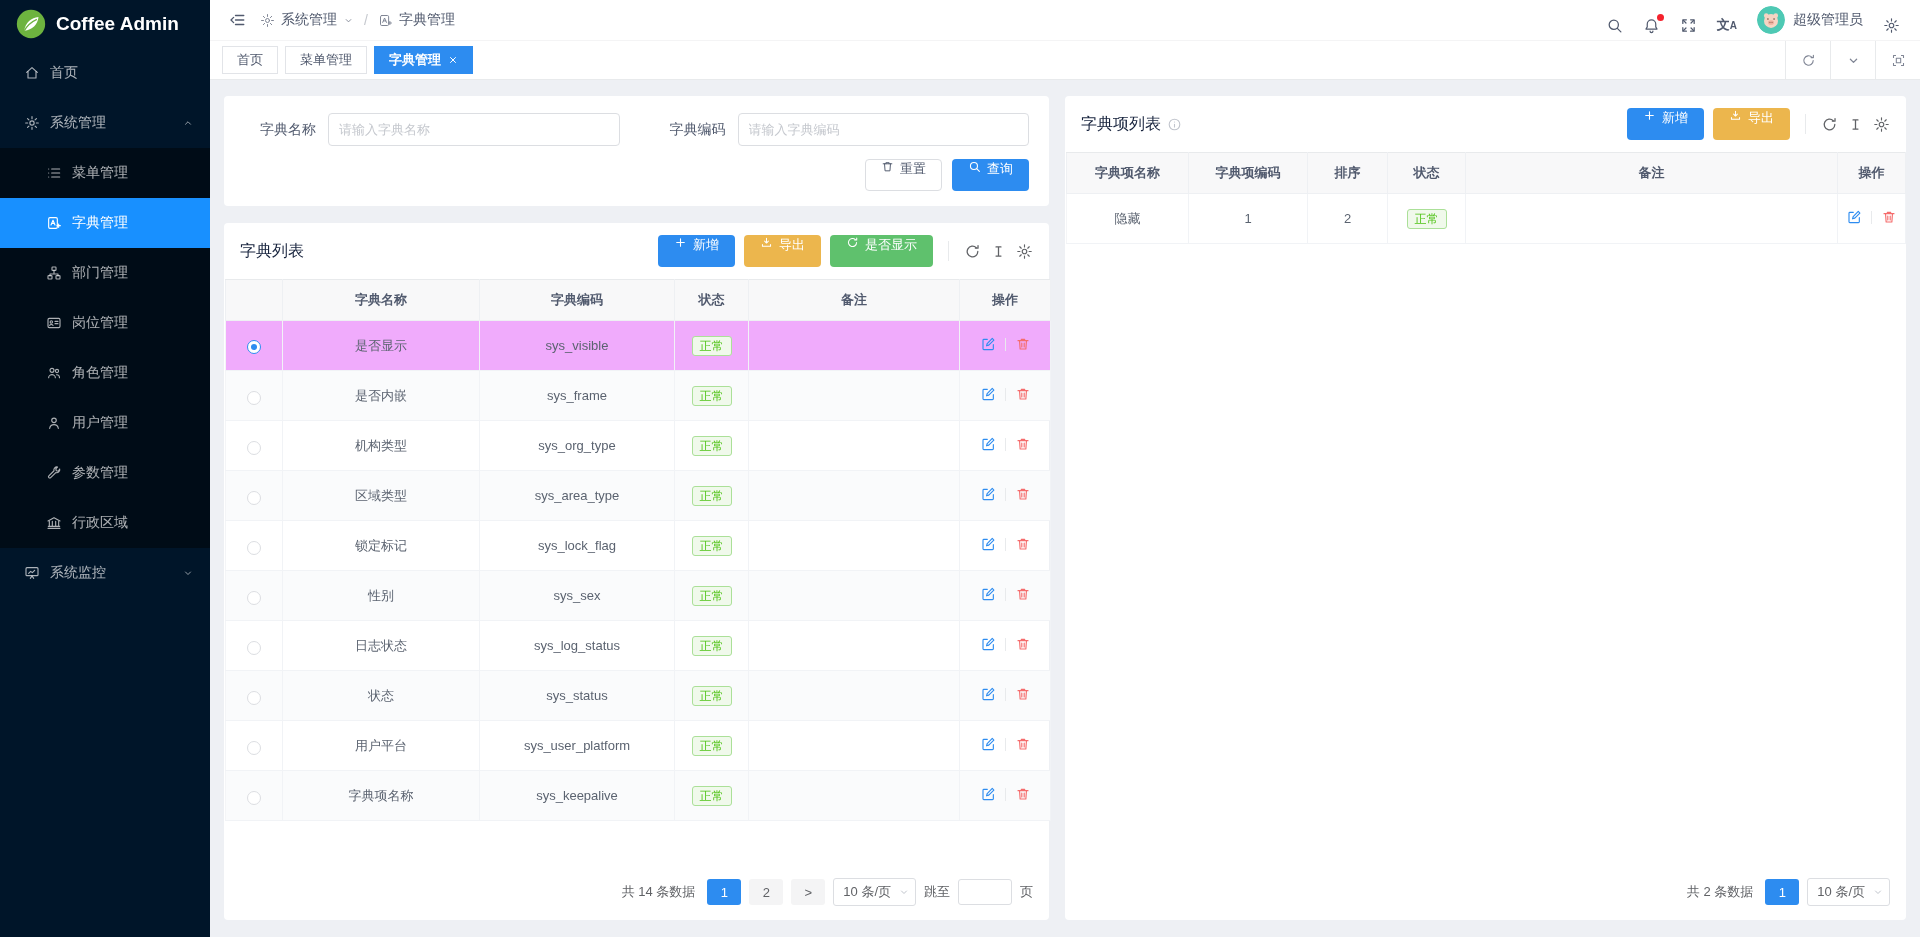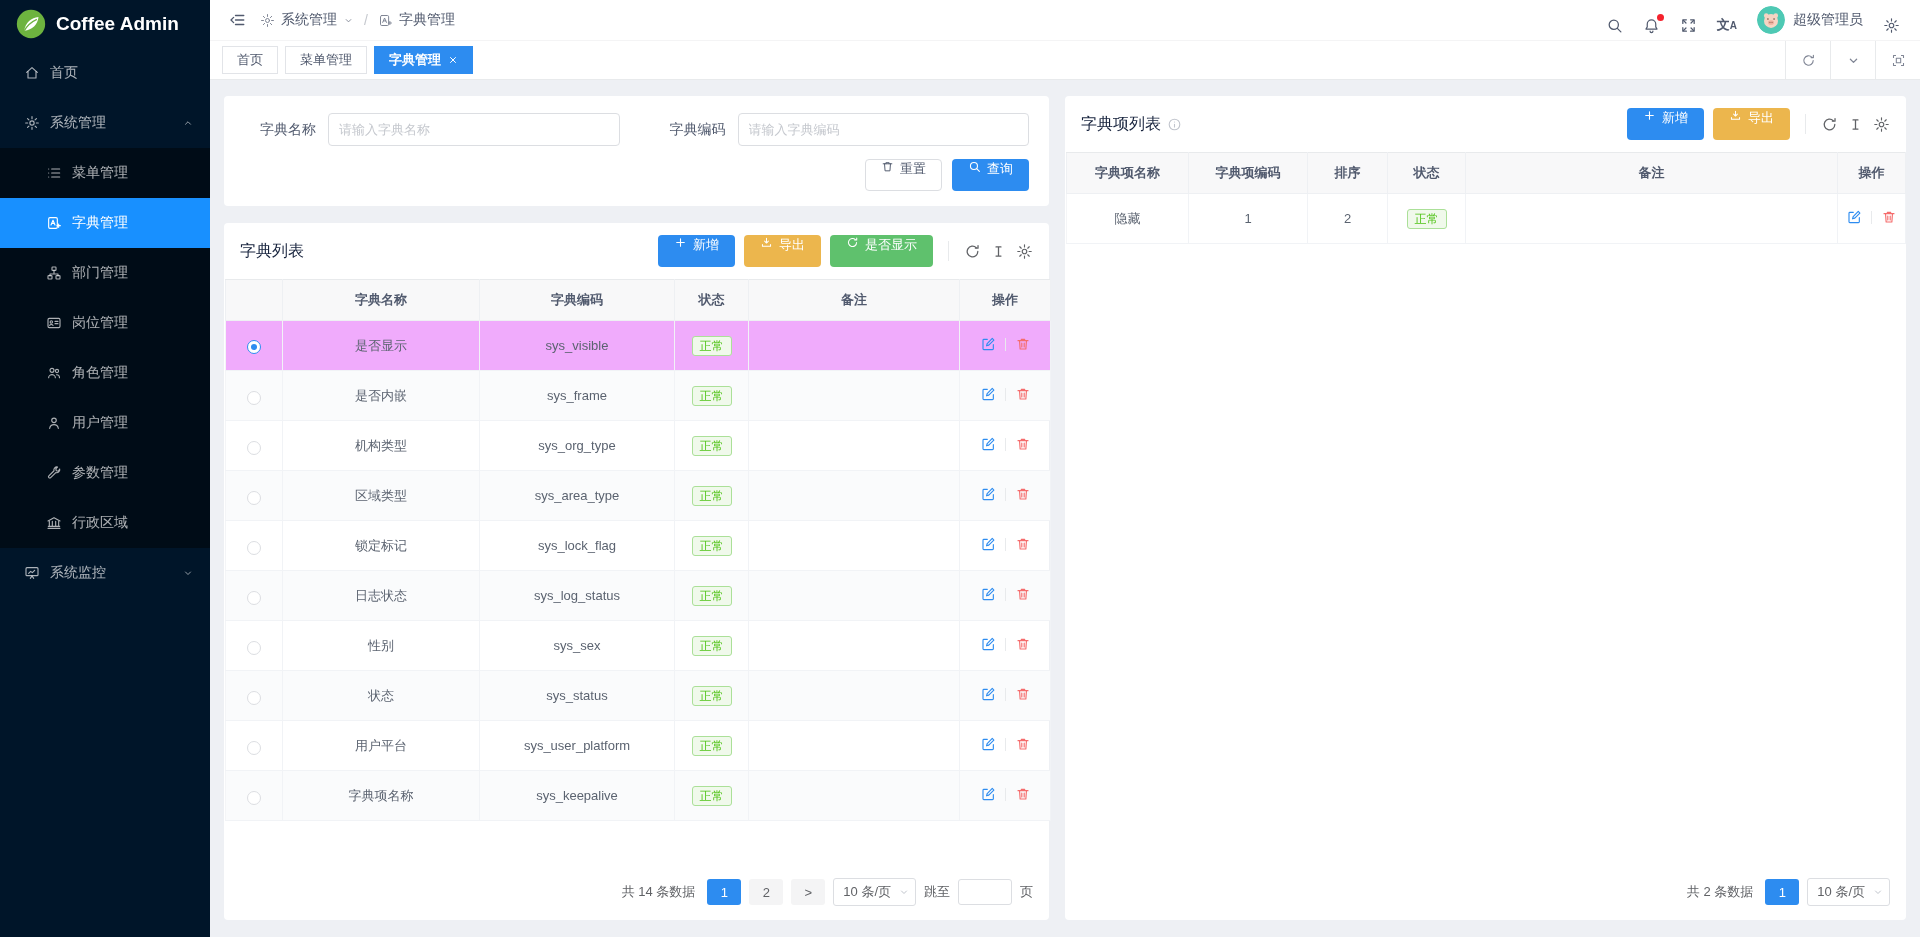--- a/index.html
+++ b/index.html
@@ -582,46 +582,46 @@
                           <path d="M4.5 7h15M9.5 7V5h5v2M6.8 7l.9 12.5h8.6L17.2 7"></path>
                           <path d="M10.2 10.5v6M13.8 10.5v6"></path>
                         </svg>
                       </span>
                     </span></td>
                 </tr>
                 <tr>
                   <td><span class="radio">
                       <span class="dot"></span>
                     </span></td>
+                  <td>性别</td>
+                  <td class="code">sys_sex</td>
+                  <td><span class="badge">正常</span></td>
+                  <td></td>
+                  <td><span class="op">
+                      <span class="icn act-edit">
+                        <svg viewBox="0 0 24 24" fill="none" stroke="currentColor" stroke-width="1.7" stroke-linecap="round" stroke-linejoin="round">
+                          <path d="M11 5H5.8A1.3 1.3 0 0 0 4.5 6.3v12.9A1.3 1.3 0 0 0 5.8 20.5h12.9a1.3 1.3 0 0 0 1.3-1.3V13"></path>
+                          <path d="M9.8 14.7l1-3.4 7.6-7.6 2.4 2.4-7.6 7.6-3.4 1z"></path>
+                        </svg>
+                      </span>
+                      <i class="vd"></i>
+                      <span class="icn act-del">
+                        <svg viewBox="0 0 24 24" fill="none" stroke="currentColor" stroke-width="1.7" stroke-linecap="round" stroke-linejoin="round">
+                          <path d="M4.5 7h15M9.5 7V5h5v2M6.8 7l.9 12.5h8.6L17.2 7"></path>
+                          <path d="M10.2 10.5v6M13.8 10.5v6"></path>
+                        </svg>
+                      </span>
+                    </span></td>
+                </tr>
+                <tr>
+                  <td><span class="radio">
+                      <span class="dot"></span>
+                    </span></td>
                   <td>日志状态</td>
                   <td class="code">sys_log_status</td>
-                  <td><span class="badge">正常</span></td>
-                  <td></td>
-                  <td><span class="op">
-                      <span class="icn act-edit">
-                        <svg viewBox="0 0 24 24" fill="none" stroke="currentColor" stroke-width="1.7" stroke-linecap="round" stroke-linejoin="round">
-                          <path d="M11 5H5.8A1.3 1.3 0 0 0 4.5 6.3v12.9A1.3 1.3 0 0 0 5.8 20.5h12.9a1.3 1.3 0 0 0 1.3-1.3V13"></path>
-                          <path d="M9.8 14.7l1-3.4 7.6-7.6 2.4 2.4-7.6 7.6-3.4 1z"></path>
-                        </svg>
-                      </span>
-                      <i class="vd"></i>
-                      <span class="icn act-del">
-                        <svg viewBox="0 0 24 24" fill="none" stroke="currentColor" stroke-width="1.7" stroke-linecap="round" stroke-linejoin="round">
-                          <path d="M4.5 7h15M9.5 7V5h5v2M6.8 7l.9 12.5h8.6L17.2 7"></path>
-                          <path d="M10.2 10.5v6M13.8 10.5v6"></path>
-                        </svg>
-                      </span>
-                    </span></td>
-                </tr>
-                <tr>
-                  <td><span class="radio">
-                      <span class="dot"></span>
-                    </span></td>
-                  <td>性别</td>
-                  <td class="code">sys_sex</td>
                   <td><span class="badge">正常</span></td>
                   <td></td>
                   <td><span class="op">
                       <span class="icn act-edit">
                         <svg viewBox="0 0 24 24" fill="none" stroke="currentColor" stroke-width="1.7" stroke-linecap="round" stroke-linejoin="round">
                           <path d="M11 5H5.8A1.3 1.3 0 0 0 4.5 6.3v12.9A1.3 1.3 0 0 0 5.8 20.5h12.9a1.3 1.3 0 0 0 1.3-1.3V13"></path>
                           <path d="M9.8 14.7l1-3.4 7.6-7.6 2.4 2.4-7.6 7.6-3.4 1z"></path>
                         </svg>
                       </span>
                       <i class="vd"></i>

